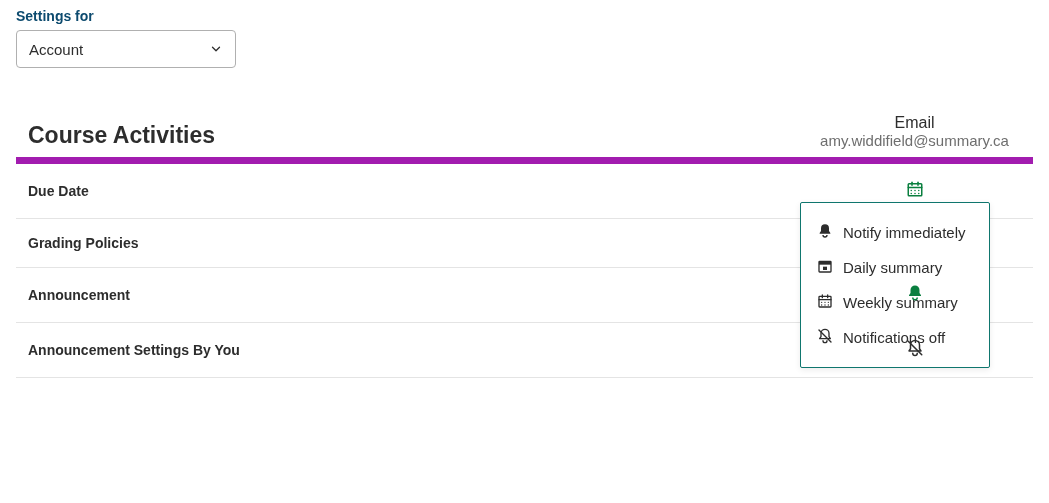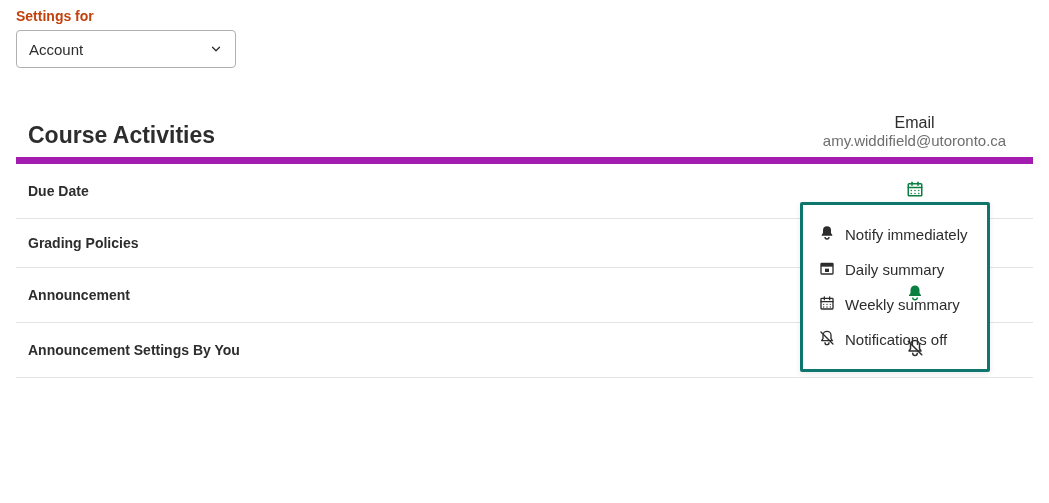--- a/index.html
+++ b/index.html
@@ -7,21 +7,21 @@
       font-family: -apple-system, BlinkMacSystemFont, "Segoe UI", "Helvetica Neue", Arial, sans-serif;
       background: #fff;
       color: #2d2d2d;
       width: 1049px;
       height: 503px;
       padding: 8px 16px 0 16px;
     }
     .settings-for-label {
       font-size: 14px;
       font-weight: 700;
-      color: #c2410c;
+      color: #0c4a6e;
       margin-bottom: 6px;
     }
     .select-wrap {
       display: inline-flex;
       align-items: center;
       justify-content: space-between;
       width: 220px;
       height: 38px;
       padding: 0 12px;
       border: 1px solid #b0b0b0;
@@ -82,21 +82,21 @@
       display: inline-block;
       cursor: pointer;
     }
 
     .popover {
       position: absolute;
       top: 38px;
       left: 4px;
       width: 190px;
       background: #fff;
-      border: 3px solid #0f766e;
+      border: 1px solid #0f766e;
       border-radius: 2px;
       box-shadow: 0 2px 6px rgba(0,0,0,0.08);
       padding: 12px 0;
       text-align: left;
     }
     .popover-item {
       display: flex;
       align-items: center;
       gap: 10px;
       padding: 8px 16px;
@@ -125,21 +125,21 @@
 </div>
 
 <table class="table">
   <tbody>
       <tr class="header-row">
     <td>
       <div class="section-title">Course Activities</div>
     </td>
     <td class="email-col-header">
       <div class="email-title">Email</div>
-      <div class="email-address">amy.widdifield@utoronto.ca</div>
+      <div class="email-address">amy.widdifield@summary.ca</div>
     </td>
   </tr>
 
   <tr class="body-row">
     <td class="row-label">Due Date</td>
     <td class="icon-cell">
       <span class="notif-icon icon-green">
         <svg width="18" height="18" viewBox="0 0 24 24" fill="none" stroke="currentColor" stroke-width="2" stroke-linecap="round" stroke-linejoin="round">
               <rect x="3" y="5" width="18" height="16" rx="1"></rect>
               <line x1="3" y1="10" x2="21" y2="10"></line>

